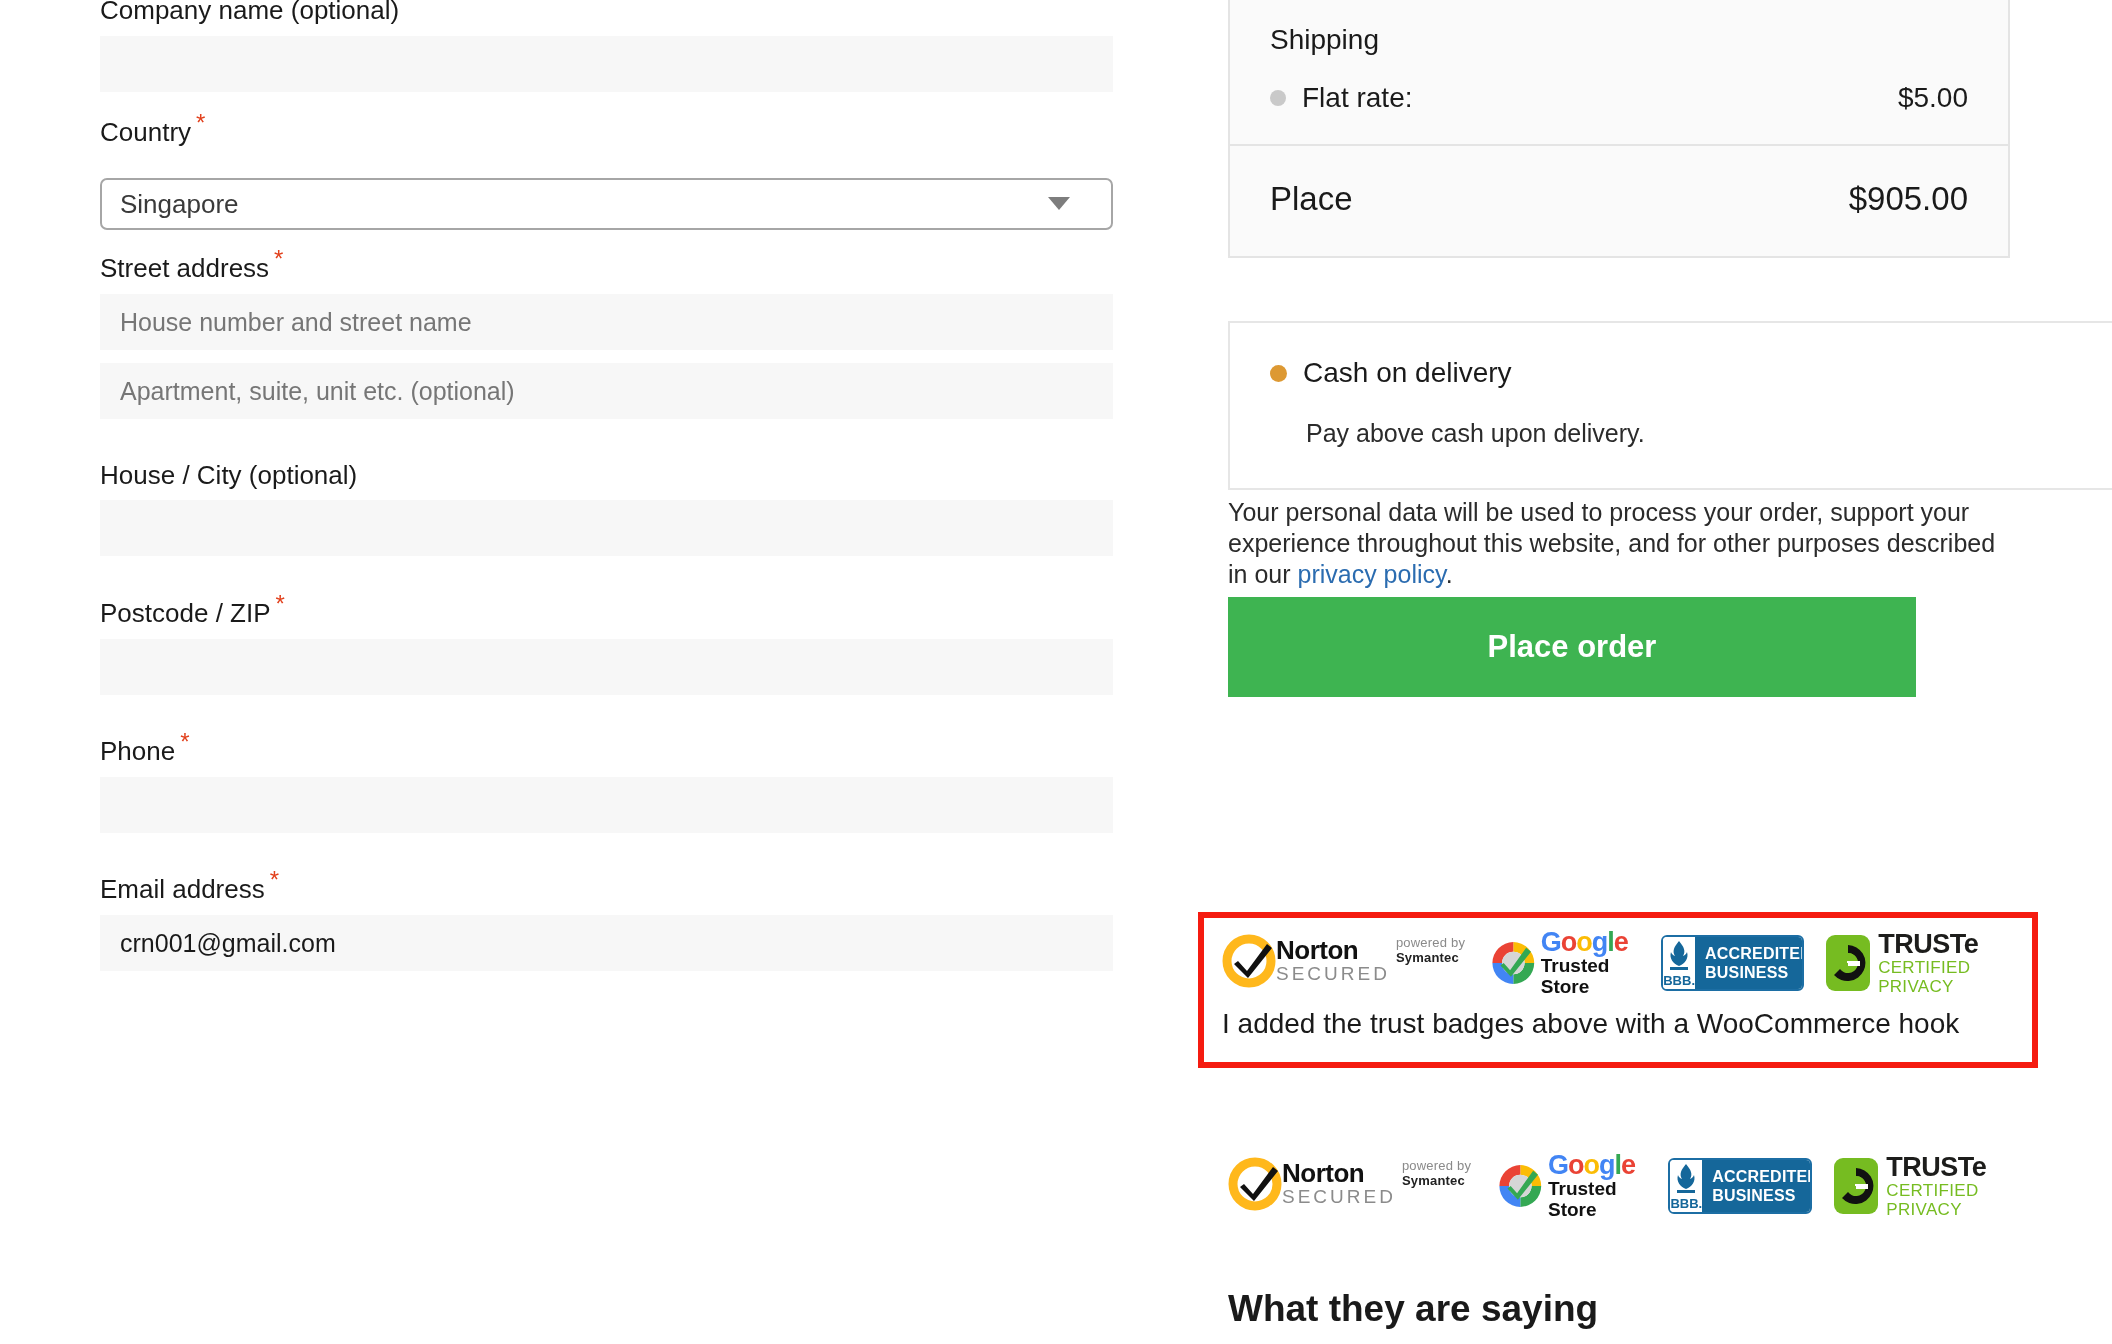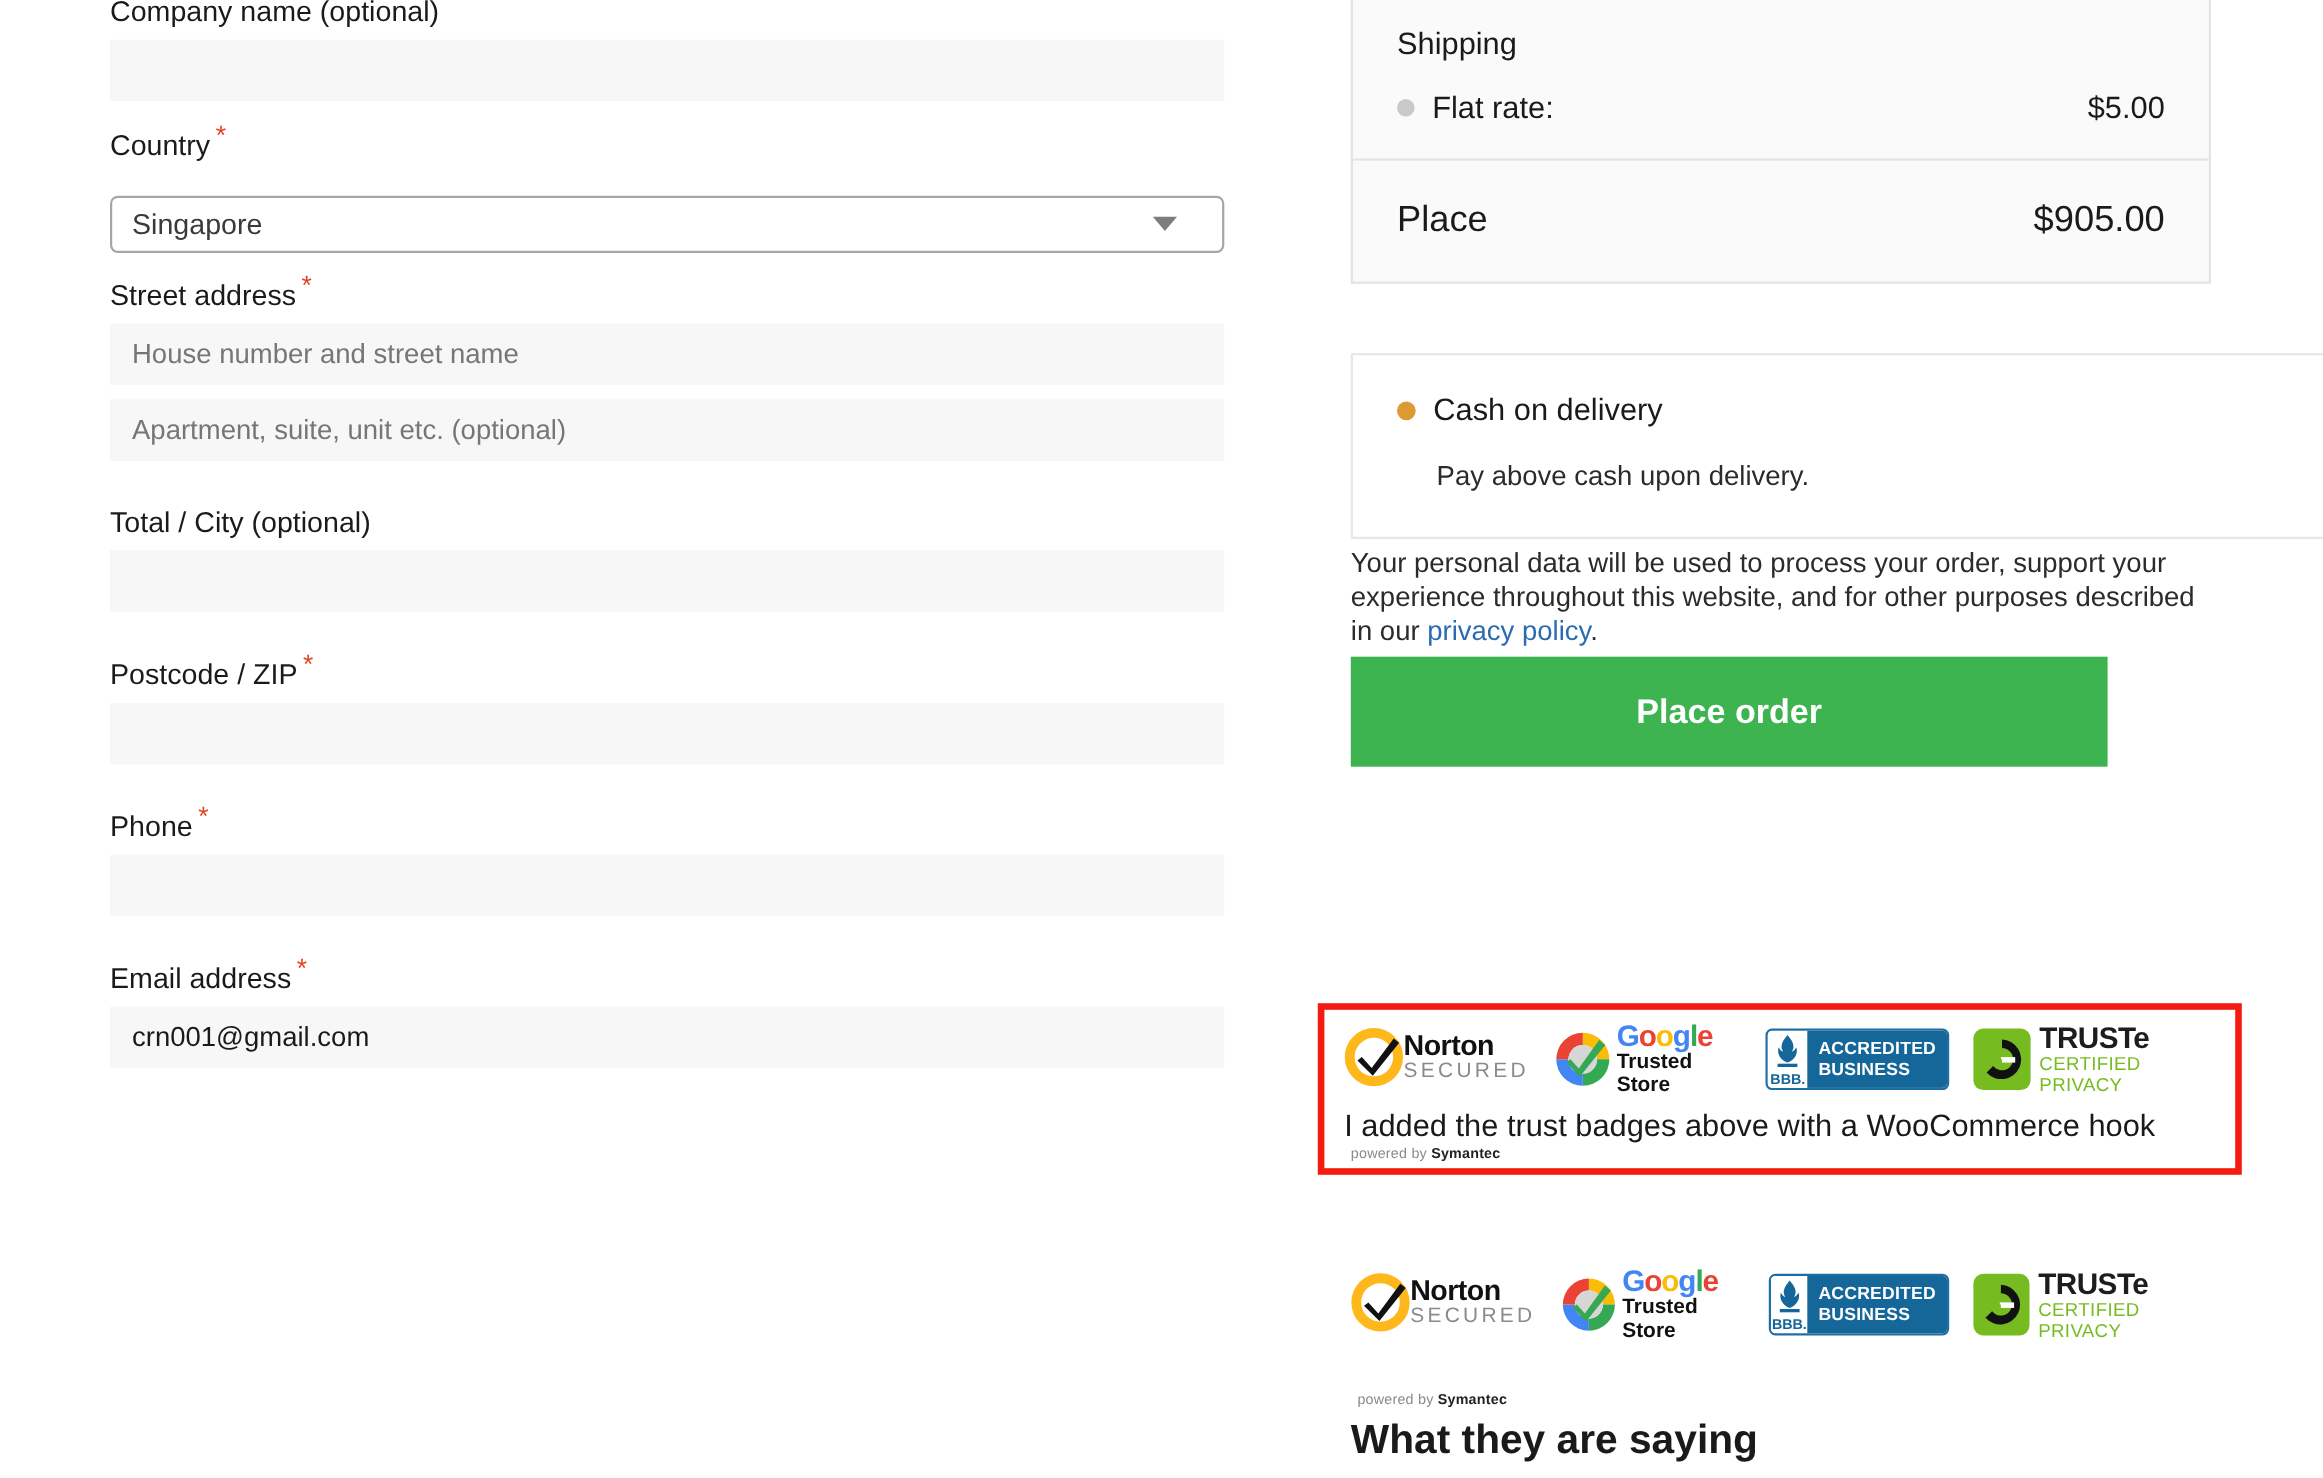--- a/index.html
+++ b/index.html
@@ -157,21 +157,21 @@
     margin-top: 10px;
   }
 
   .saying-heading {
     font-size: 37px;
     font-weight: bold;
     color: #1a1a1a;
   }
 
   
-  .norton { display:flex; flex-direction:column; align-items:flex-start;gap:48px; }
+  .norton { display:flex; flex-direction:row; align-items:flex-start; }
   .norton-top { display:flex; align-items:center; }
   .norton-sub { font-size:13px; color:#8a8a8a; margin-top:3px; margin-left:6px; letter-spacing:0.2px;}
   .norton-sub b { color:#222; }
   .g-badge { display:flex; align-items:center; }
   .g-txt { margin-left:4px; }
   .g-word { font-size:27px; font-weight:bold; letter-spacing:-1px; line-height:26px; }
   .g-sub { font-size:19px; font-weight:bold; color:#111; line-height:21px; }
   .bbb { display:flex; align-items:stretch; border:2px solid #1c6ea4; border-radius:6px; overflow:hidden; height:56px;}
   .bbb-left { background:#fff; width:48px; display:flex; align-items:center; justify-content:center; flex-direction:column;}
   .bbb-right { background:#15679a; color:#fff; display:flex; flex-direction:column; justify-content:center; padding:0 10px;}
@@ -206,21 +206,21 @@
 
     <div class="field-block" style="position:absolute; top:253px; left:0;">
       <label class="field-label">
         <span>Street address</span><span class="req">*</span>
       </label>
     </div>
     <input class="text-input" style="position: absolute; top: 294px; left: 0px;" placeholder="House number and street name">
     <input class="text-input" style="position: absolute; top: 363px; left: 0px;" placeholder="Apartment, suite, unit etc. (optional)">
 
     <div class="field-block" style="position:absolute; top:460px; left:0;">
-      <label class="field-label">Total / City (optional)</label>
+      <label class="field-label">House / City (optional)</label>
     </div>
     <input class="text-input" style="position: absolute; top: 500px; left: 0px;" value="">
 
     <div class="field-block" style="position:absolute; top:598px; left:0;">
       <label class="field-label">
         <span>Postcode / ZIP</span><span class="req">*</span>
       </label>
     </div>
     <input class="text-input" style="position: absolute; top: 639px; left: 0px;" value="">
 

